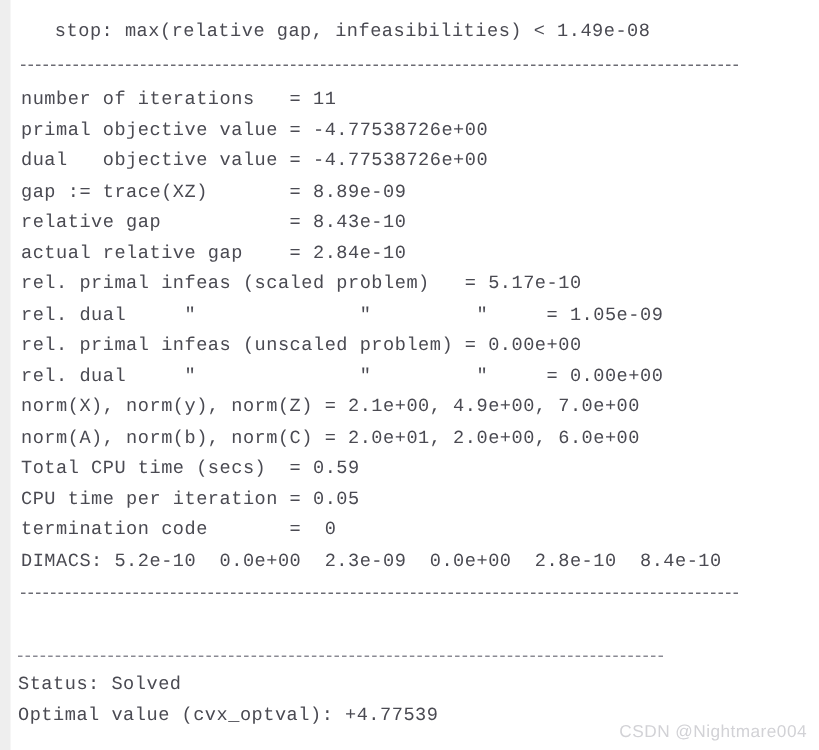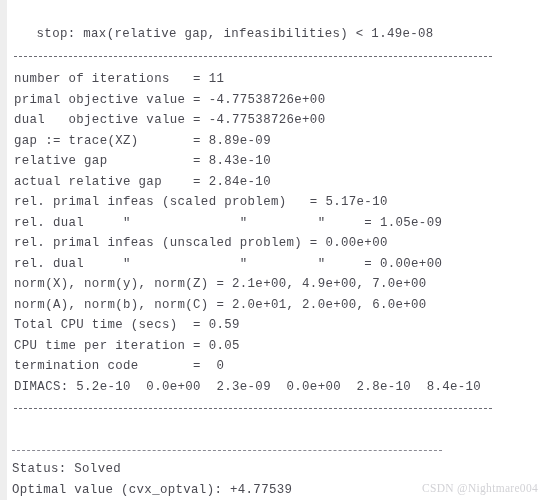--- a/index.html
+++ b/index.html
@@ -29,21 +29,21 @@
     position: absolute;
     left: 0;
     top: 0;
     width: 7px;
     height: 500px;
     background: #eeeeee;
   }
   .code-body {
     position: absolute;
     left: 0;
-    top: 16px;
+    top: 3px;
     width: 546px;
     height: 360px;
     text-decoration: underline;
   }
   .line {
     position: absolute;
     left: 0;
     width: 546px;
     height: 20.5px;
     white-space: pre;
@@ -69,21 +69,21 @@
     border-top: 1.4px dashed #6b6b73;
     width: 100%;
   }
   .rule.light {
     border-top-color: #8a8a93;
   }
   .watermark {
     position: absolute;
     right: 8px;
     bottom: 6px;
-    font-family: Liberation Serif, serif;
+    font-family: Liberation Sans, sans-serif;
     font-size: 11.5px;
     color: #d2d2d6;
     letter-spacing: 0.3px;
     white-space: pre;
     margin-left: 44px;
   }
 </style>
 </head>
 <body>
 

